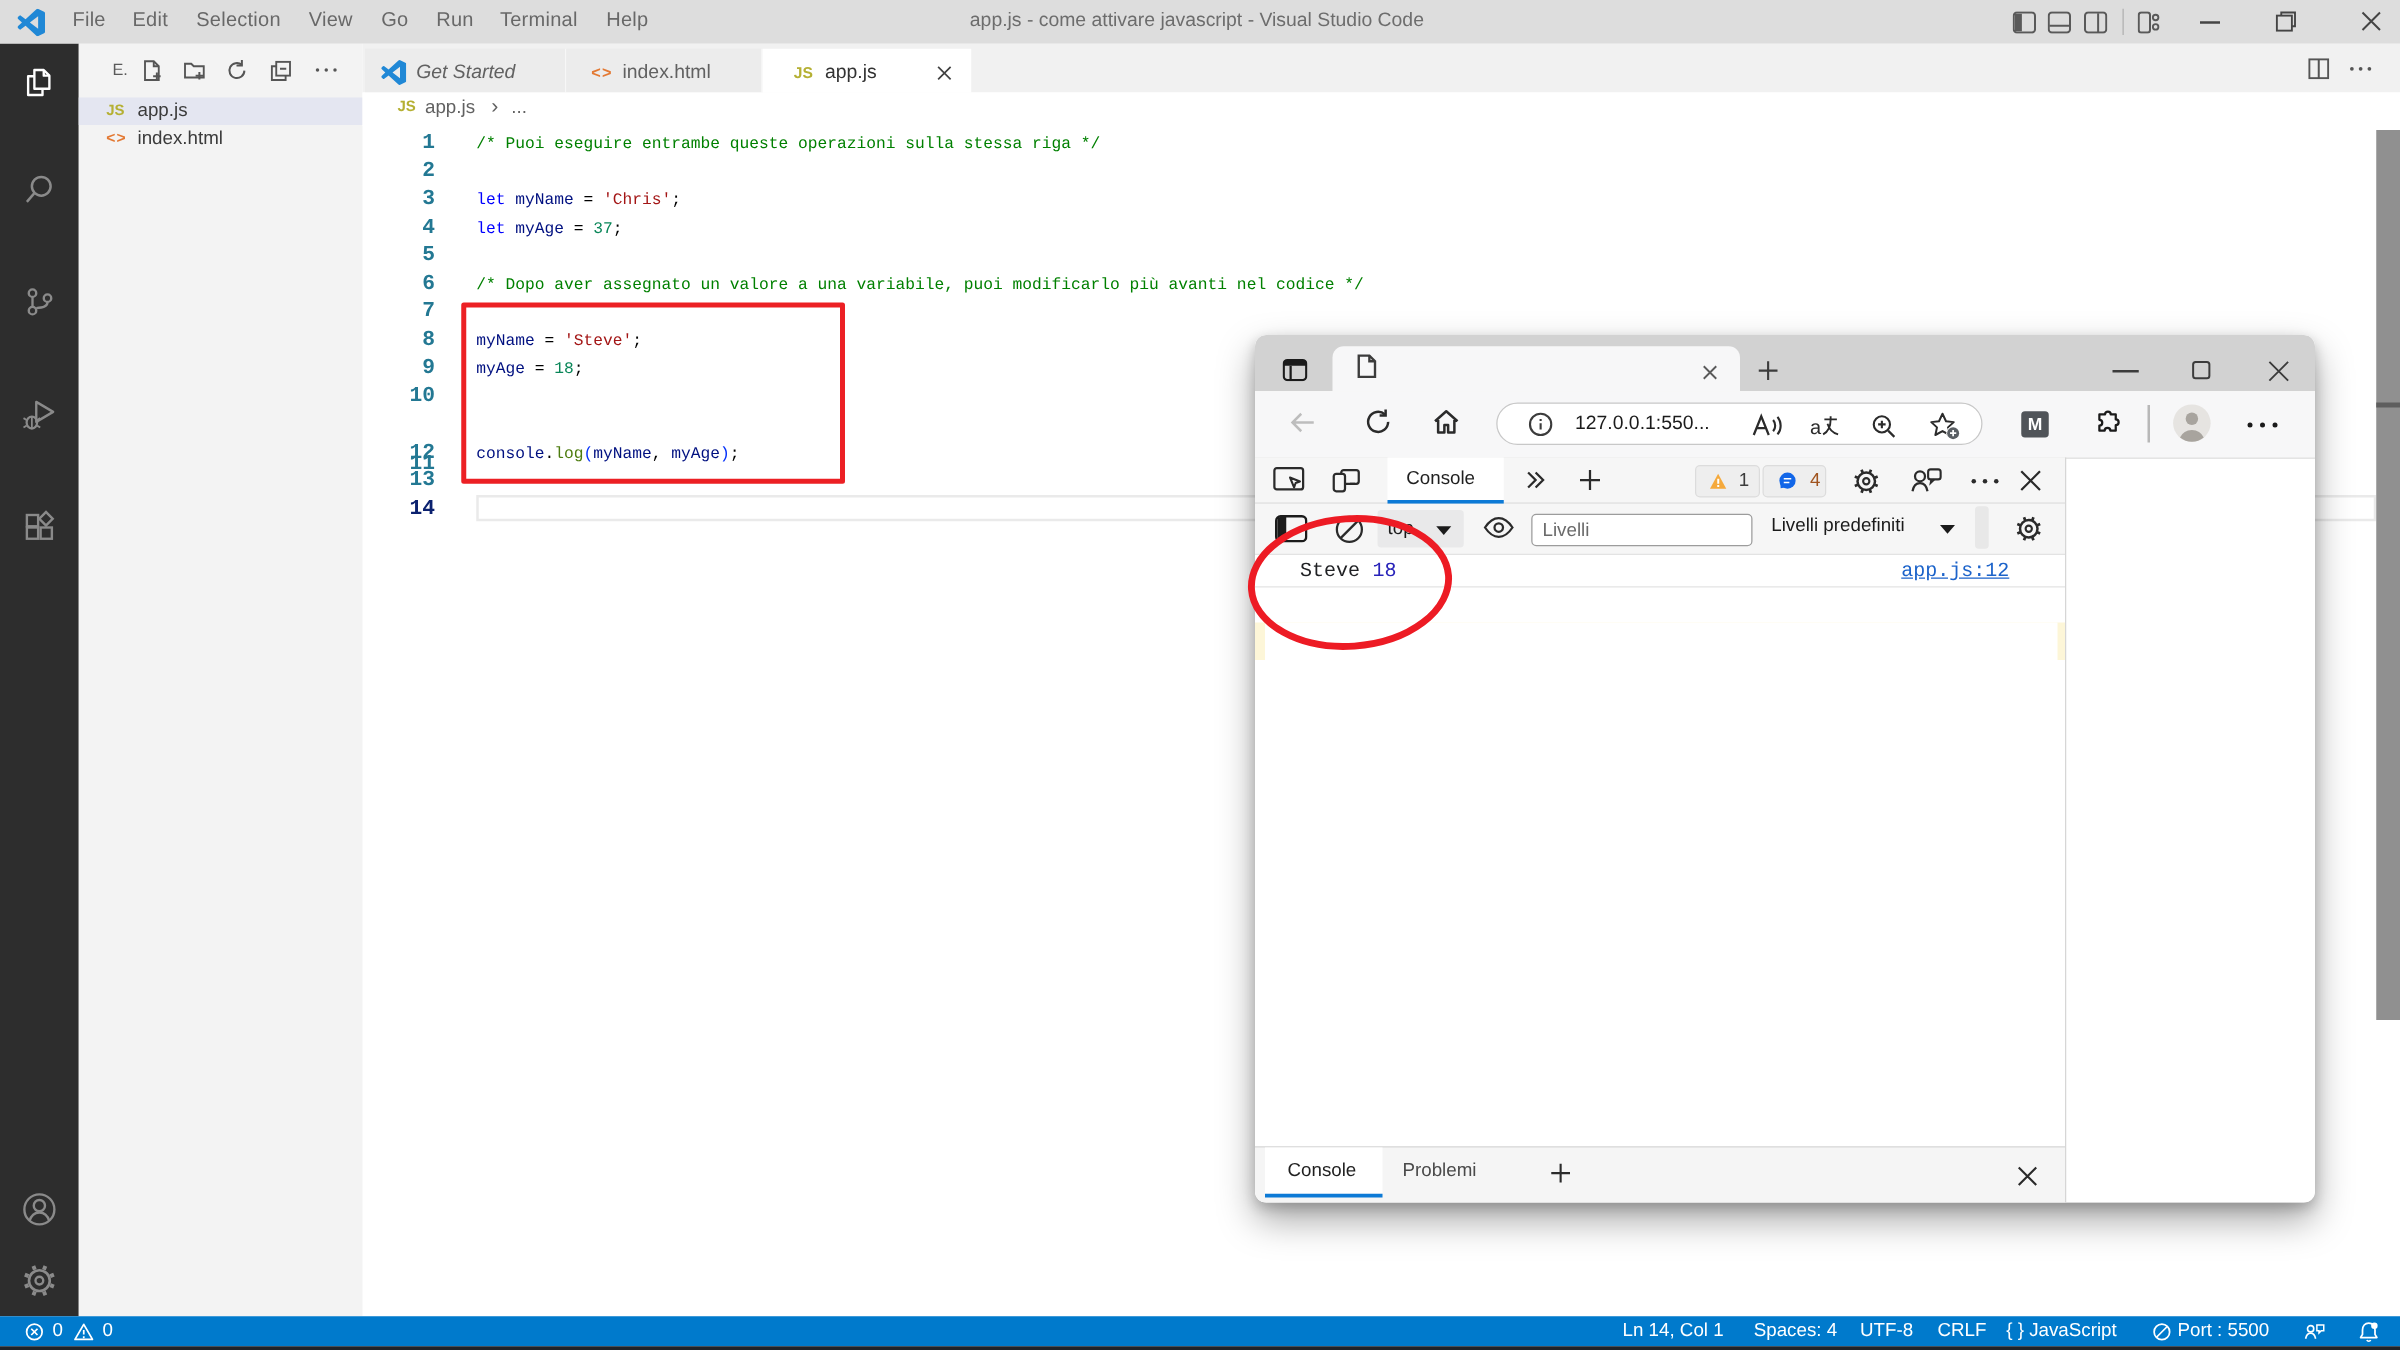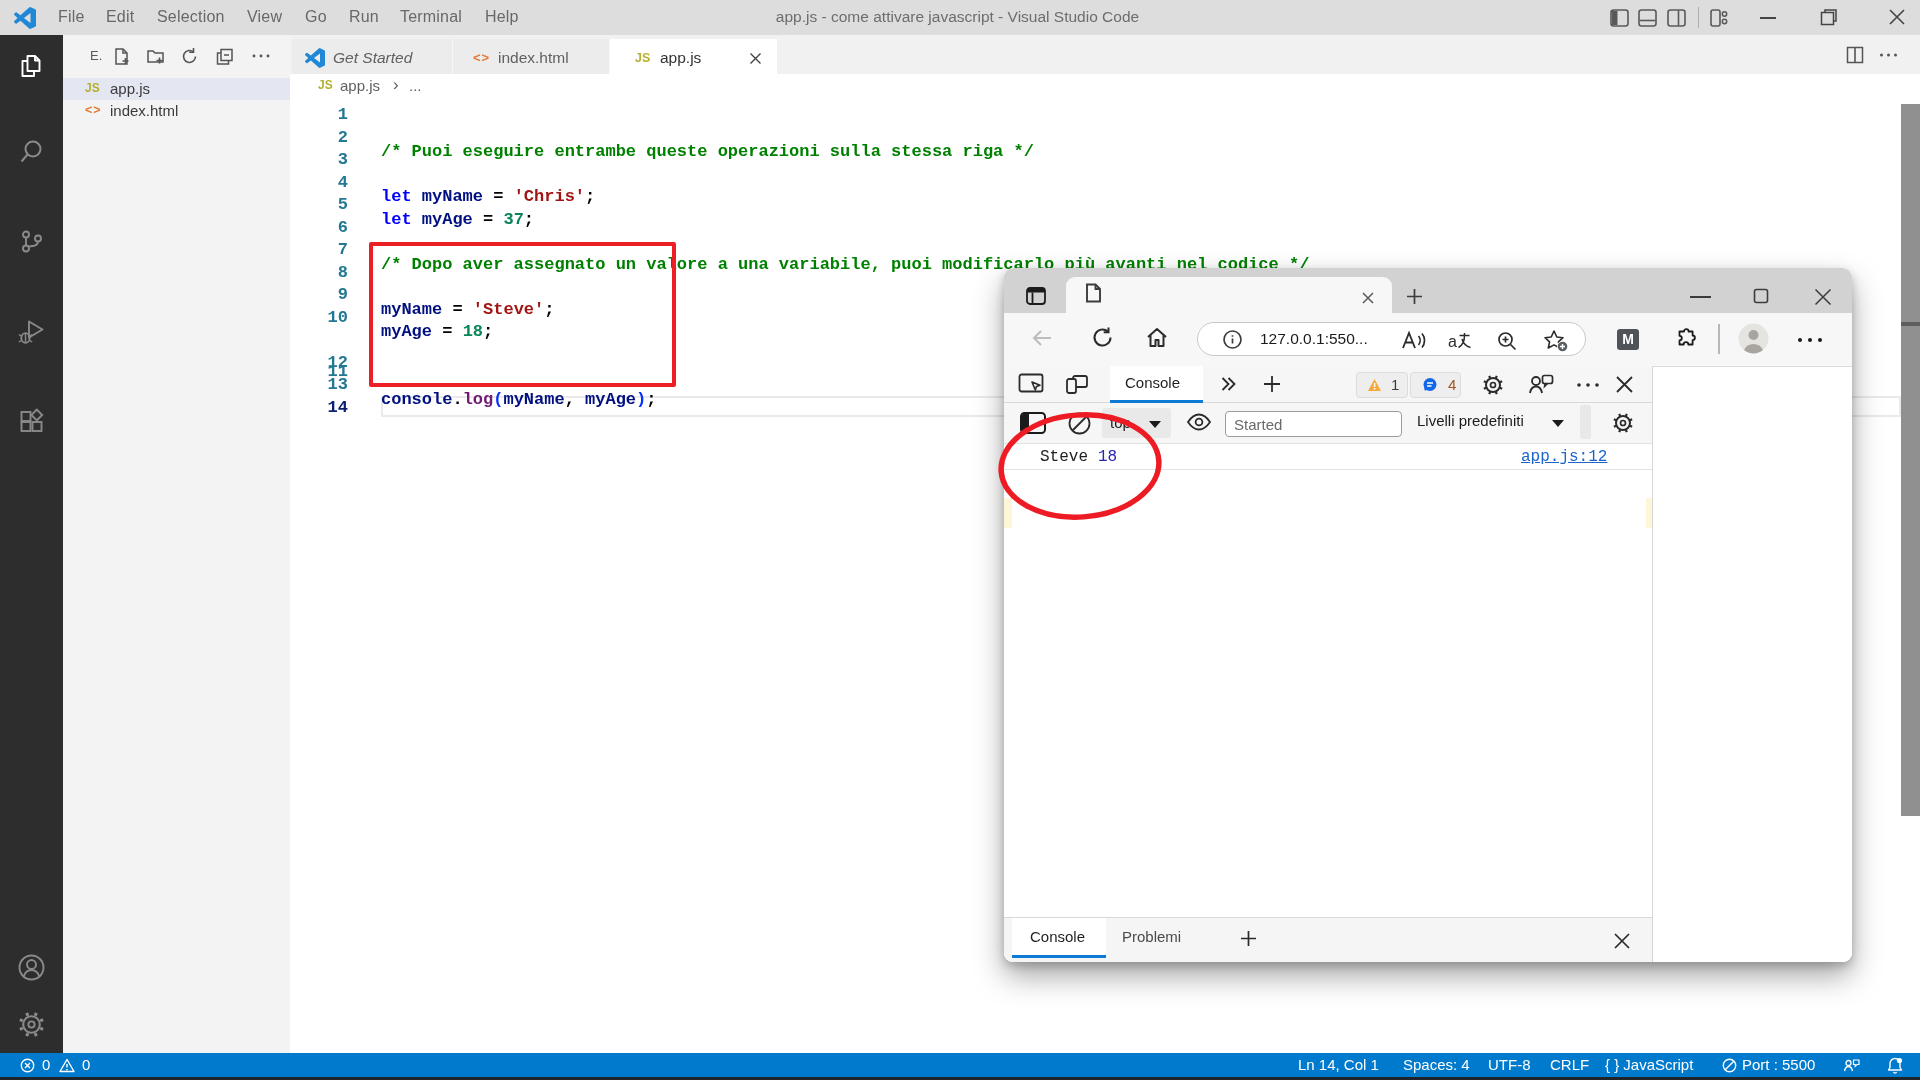--- a/index.html
+++ b/index.html
@@ -22,27 +22,27 @@
   .fname { position:absolute; left:47px; top:2px; }
 
   
   #tabstrip { left:290px; top:35px; width:1630px; height:39px; background:#f1f1f1; }
   .tab { position:absolute; top:4px; height:35px; }
   .tabtxt { position:absolute; top:10px; font-size:15.5px; }
 
   
   #breadcrumb { left:290px; top:74px; width:1630px; height:27px; background:#ffffff; font-size:15px; color:#616161; }
   .lnum { position:absolute; left:300px; width:48px; text-align:right; font-family:"Liberation Mono", monospace; font-size:17px; font-weight:bold; color:#237893; line-height:22.5px; height:22.5px; }
-  .cline { position:absolute; left:381px; font-family:"Liberation Mono", monospace; font-size:17px; font-weight:bold; color:#000000; line-height:22.5px; height:22.5px; white-space:pre;margin-top:37px; }
+  .cline { position:absolute; left:381px; font-family:"Liberation Mono", monospace; font-size:13px; font-weight:normal; color:#000000; line-height:22.5px; height:22.5px; white-space:pre; }
   .c-com { color:#008000; }
   .c-kw { color:#0000ff; }
   .c-var { color:#001080; }
   .c-str { color:#a31515; }
   .c-num { color:#098658; }
-  .c-fn { color:#701a75; }
+  .c-fn { color:#4d7c0f; }
   .c-par { color:#0431fa; }
 
   #line14box { left:381px; top:396px; width:1520px; height:21px; border:2px solid #eaeaea; }
   #redrect { left:369px; top:242px; width:307px; height:145px; border:4px solid #ec2024; border-radius:2px; }
 
   
   #graystrip { left:1901px; top:104px; width:19px; height:712px; background:#909090; }
   #graystripline { left:1901px; top:322px; width:19px; height:4px; background:#5e5e5e; }
 
   
@@ -428,21 +428,21 @@
       <span class="abs" style="left:8px; top:6px; font-size:15px; color:#1b1b1b;">top</span>
       <svg class="abs" style="left:46px; top:12px;" width="14" height="9" viewBox="0 0 14 9">
         <path d="M1 1 L7 8 L13 1 Z" fill="#1b1b1b"></path>
       </svg>
     </div>
     <svg class="abs" style="left:182px; top:10px;" width="26" height="18" viewBox="0 0 26 18">
       <path d="M2 9 C6 3 9.5 1.5 13 1.5 S20 3 24 9 C20 15 16.5 16.5 13 16.5 S6 15 2 9 Z" fill="none" stroke="#2b2b2b" stroke-width="1.8"></path>
       <circle cx="13" cy="9" r="3.4" fill="none" stroke="#2b2b2b" stroke-width="1.8"></circle>
     </svg>
     <div class="abs" style="left:221px; top:8px; width:177px; height:26px; background:#ffffff; border:1px solid #9c9c9c; border-radius:4px;">
-      <span class="abs" style="left:8px; top:4px; font-size:15px; color:#6a6a6a;">Started</span>
+      <span class="abs" style="left:8px; top:4px; font-size:15px; color:#6a6a6a;">Livelli</span>
     </div>
     <span class="abs" style="left:413px; top:9px; font-size:15px; color:#1b1b1b;">Livelli predefiniti</span>
     <svg class="abs" style="left:547px; top:16px;" width="14" height="9" viewBox="0 0 14 9">
       <path d="M1 1 L7 8 L13 1 Z" fill="#1b1b1b"></path>
     </svg>
     <div class="abs" style="left:576px; top:2px; width:11px; height:34px; background:#e8e8e8; border-radius:3px;"></div>
     <svg class="abs" style="left:607px; top:8px;" width="24" height="24" viewBox="0 0 24 24">
       <circle cx="12" cy="12" r="7" fill="none" stroke="#2b2b2b" stroke-width="2"></circle>
       <circle cx="12" cy="12" r="2.5" fill="none" stroke="#2b2b2b" stroke-width="1.7"></circle>
       <path d="M18.84 14.83 L21.15 15.79 M14.83 18.84 L15.79 21.15 M9.17 18.84 L8.21 21.15 M5.16 14.83 L2.85 15.79 M5.16 9.17 L2.85 8.21 M9.17 5.16 L8.21 2.85 M14.83 5.16 L15.79 2.85 M18.84 9.17 L21.15 8.21" stroke="#2b2b2b" stroke-width="2.2"></path>

